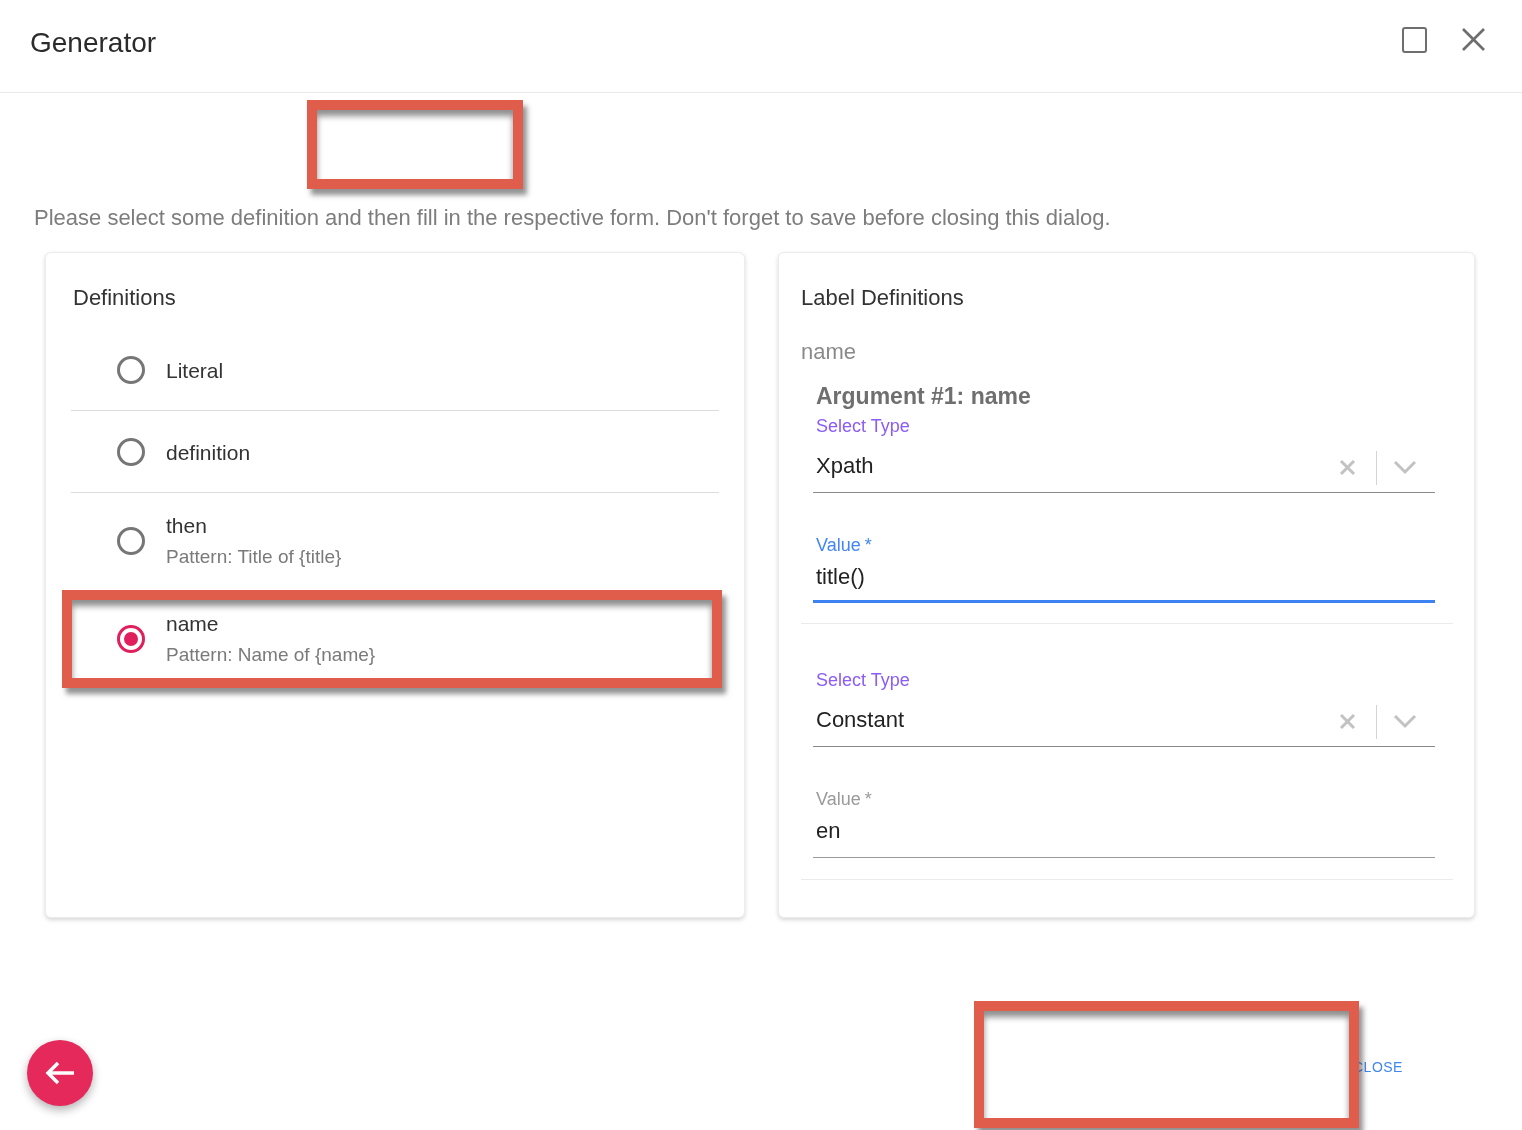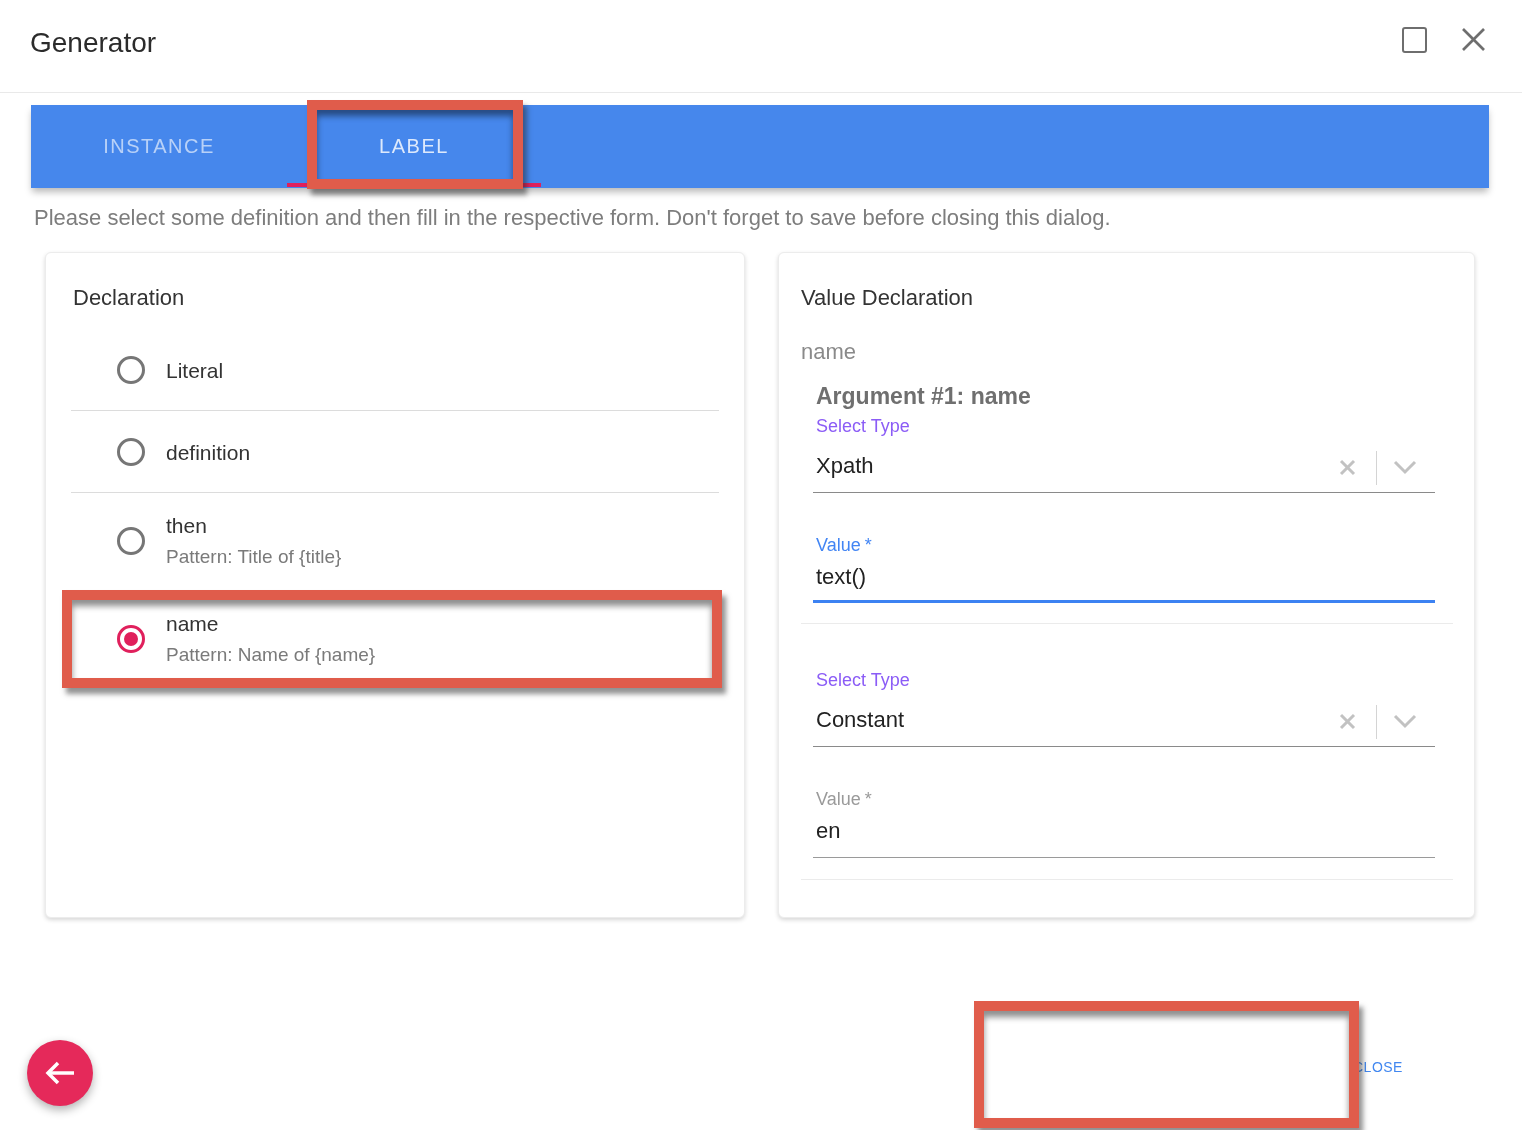--- a/index.html
+++ b/index.html
@@ -81,69 +81,64 @@
 <div class="stage">
 
   <div class="title">Generator</div>
   <div class="win-max"></div>
   <svg class="win-close" viewBox="0 0 27 27">
     <line x1="3" y1="3" x2="24" y2="24" stroke="#6e6e6e" stroke-width="2.6"></line>
     <line x1="24" y1="3" x2="3" y2="24" stroke="#6e6e6e" stroke-width="2.6"></line>
   </svg>
   <div class="header-divider"></div>
 
-  <div class="tabbar">
-    <div class="tab tab-instance">INSTANCE</div>
-    <div class="tab tab-label">LABEL</div>
-    <div class="tab-indicator"></div>
-  </div>
 
   <div class="instruction">Please select some definition and then fill in the respective form. Don't forget to save before closing this dialog.</div>
 
   <div class="card card-left">
-    <div class="card-heading" style="left:27px; top:32px;">Declaration</div>
+    <div class="card-heading" style="left:27px; top:32px;">Definitions</div>
 
     <span class="radio" style="left:71px; top:103px;"></span>
     <div class="def-label" style="left:120px; top:106px;">Literal</div>
     <div class="def-divider" style="top:157px;"></div>
 
     <span class="radio" style="left:71px; top:185px;"></span>
     <div class="def-label" style="left:120px; top:188px;">definition</div>
     <div class="def-divider" style="top:239px;"></div>
 
     <span class="radio" style="left:71px; top:274px;"></span>
     <div class="def-label" style="left:120px; top:261px;">then</div>
     <div class="def-pattern" style="left:120px; top:293px;">Pattern: Title of {title}</div>
 
     <span class="radio selected" style="left:71px; top:372px;"></span>
     <div class="def-label" style="left:120px; top:359px;">name</div>
     <div class="def-pattern" style="left:120px; top:391px;">Pattern: Name of {name}</div>
   </div>
 
   <div class="card card-right">
-    <div class="card-heading" style="left:22px; top:32px;">Value Declaration</div>
+    <div class="card-heading" style="left:22px; top:32px;">Label Definitions</div>
     <div class="decl-name">name</div>
 
     <div class="arg-heading" style="top:130px;">Argument #1: name</div>
     <div class="select-label" style="top:163px;">Select Type</div>
     <div class="select-value" style="top:200px;">Xpath</div>
     <svg class="clear-x" style="left:558px; top:204px;" width="21" height="21" viewBox="0 0 21 21">
       <line x1="4" y1="4" x2="17" y2="17" stroke="#c2c2c2" stroke-width="3"></line>
       <line x1="17" y1="4" x2="4" y2="17" stroke="#c2c2c2" stroke-width="3"></line>
     </svg>
     <div class="vert-sep" style="left:597px; top:198px;"></div>
     <svg class="chevron" style="left:613px; top:206px;" width="26" height="16" viewBox="0 0 26 16">
       <polyline points="3,3 13,13 23,3" fill="none" stroke="#c2c2c2" stroke-width="3"></polyline>
     </svg>
     <div class="field-underline" style="top:239px;"></div>
 
     <div class="value-label blue" style="top:282px;">
       <span>Value</span><span style="margin-left:4px;">*</span>
     </div>
-    <div class="value-text" style="top:311px;">text()</div>
+    <div class="value-text" style="top:311px;">title()</div>
     <div class="field-underline blue" style="top:347px;"></div>
 
     <div class="section-divider" style="top:370px;"></div>
 
     <div class="select-label" style="top:417px;">Select Type</div>
     <div class="select-value" style="top:454px;">Constant</div>
     <svg class="clear-x" style="left:558px; top:458px;" width="21" height="21" viewBox="0 0 21 21">
       <line x1="4" y1="4" x2="17" y2="17" stroke="#c2c2c2" stroke-width="3"></line>
       <line x1="17" y1="4" x2="4" y2="17" stroke="#c2c2c2" stroke-width="3"></line>
     </svg>

